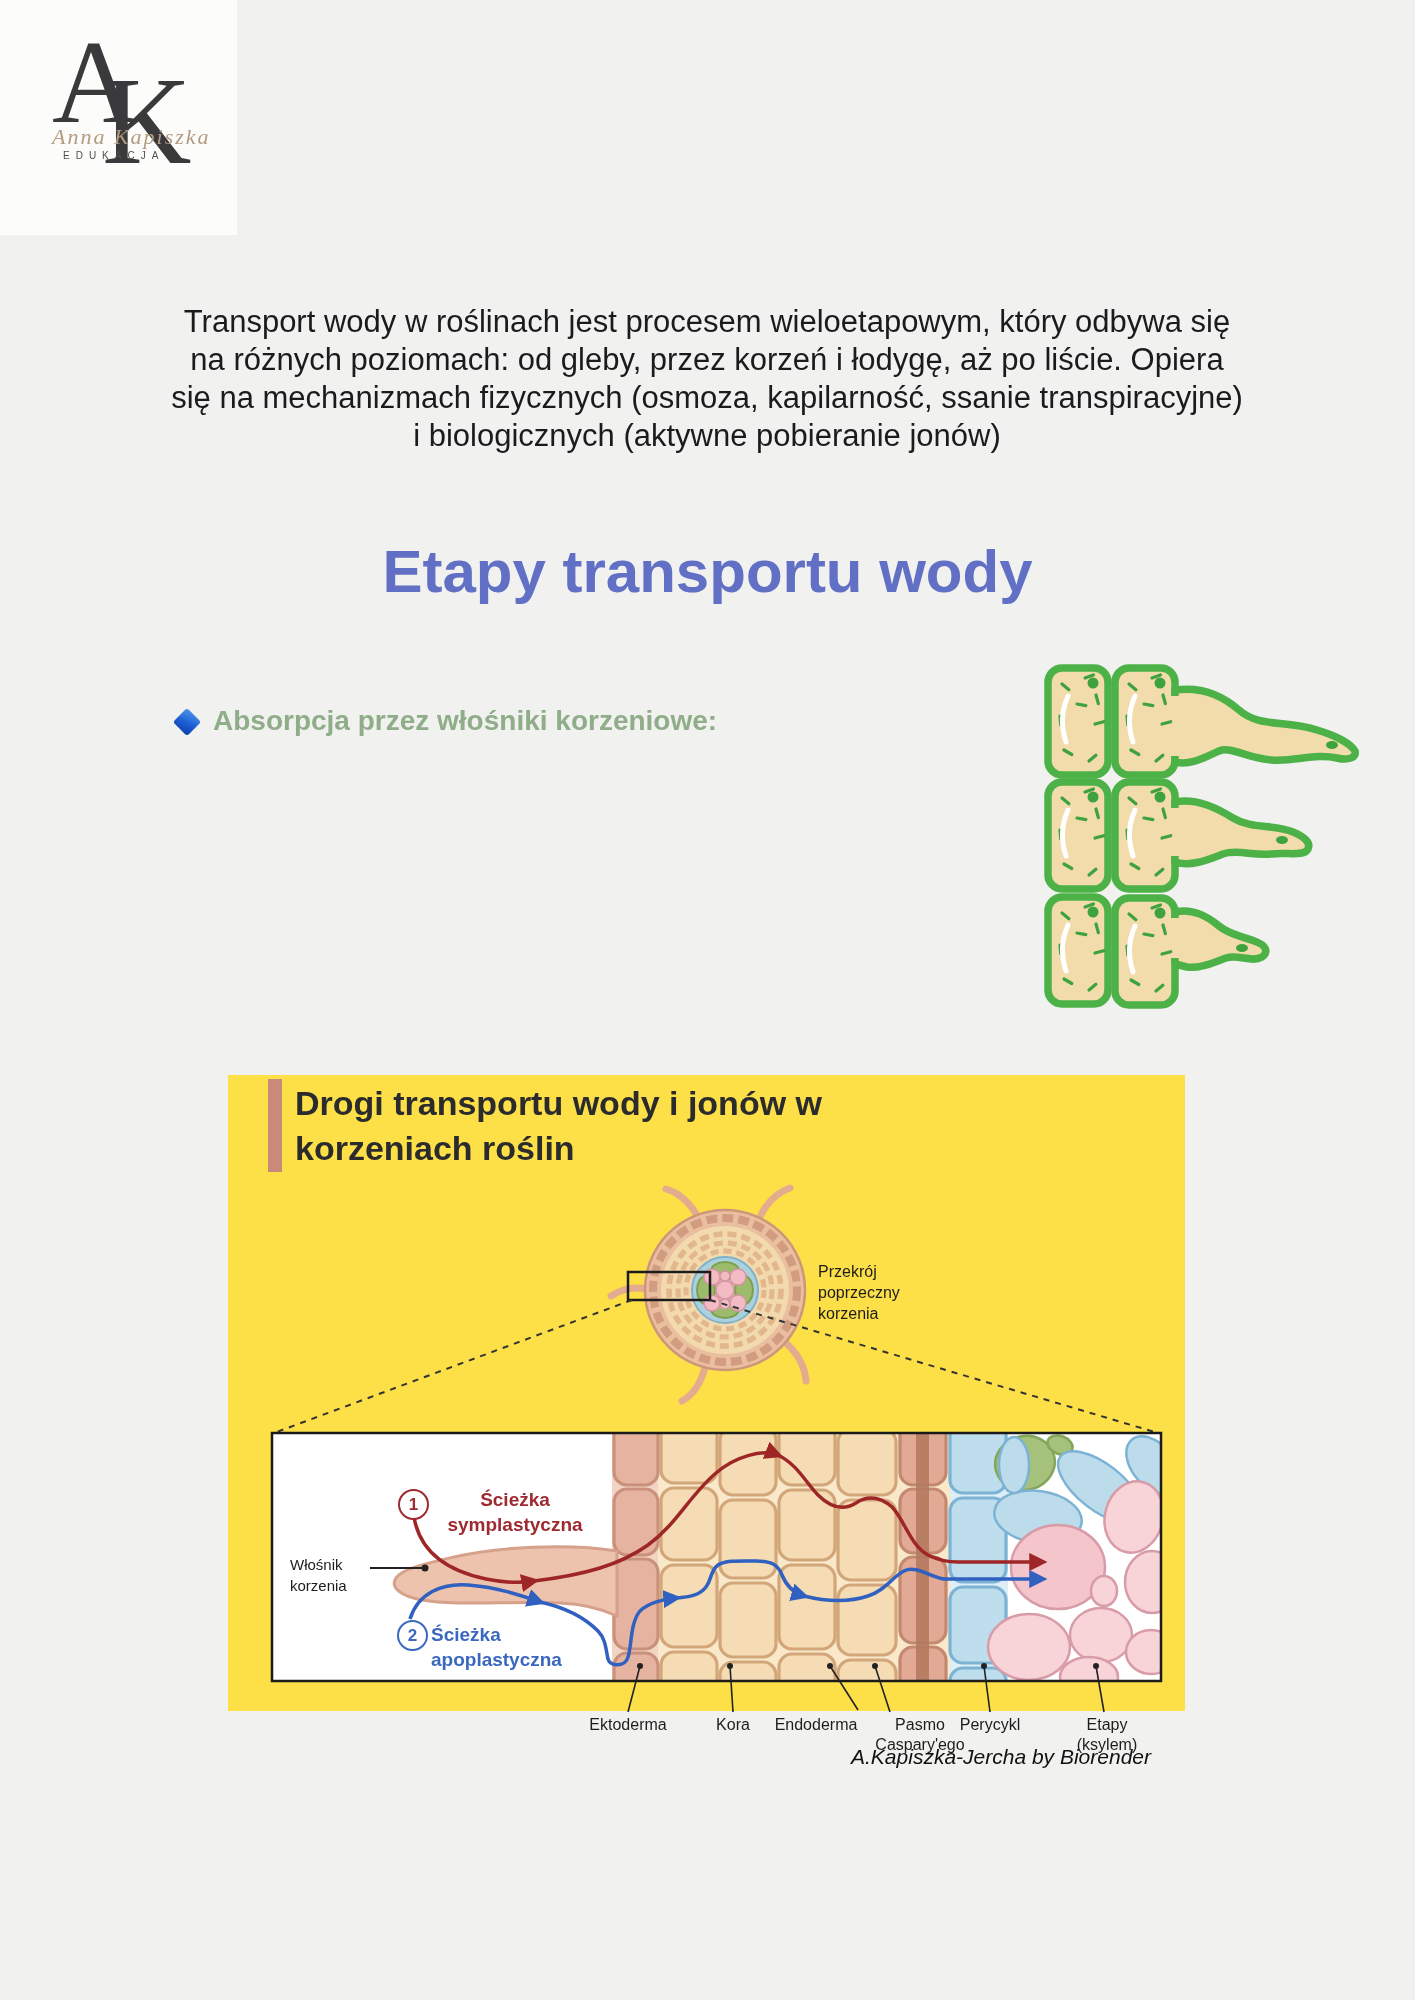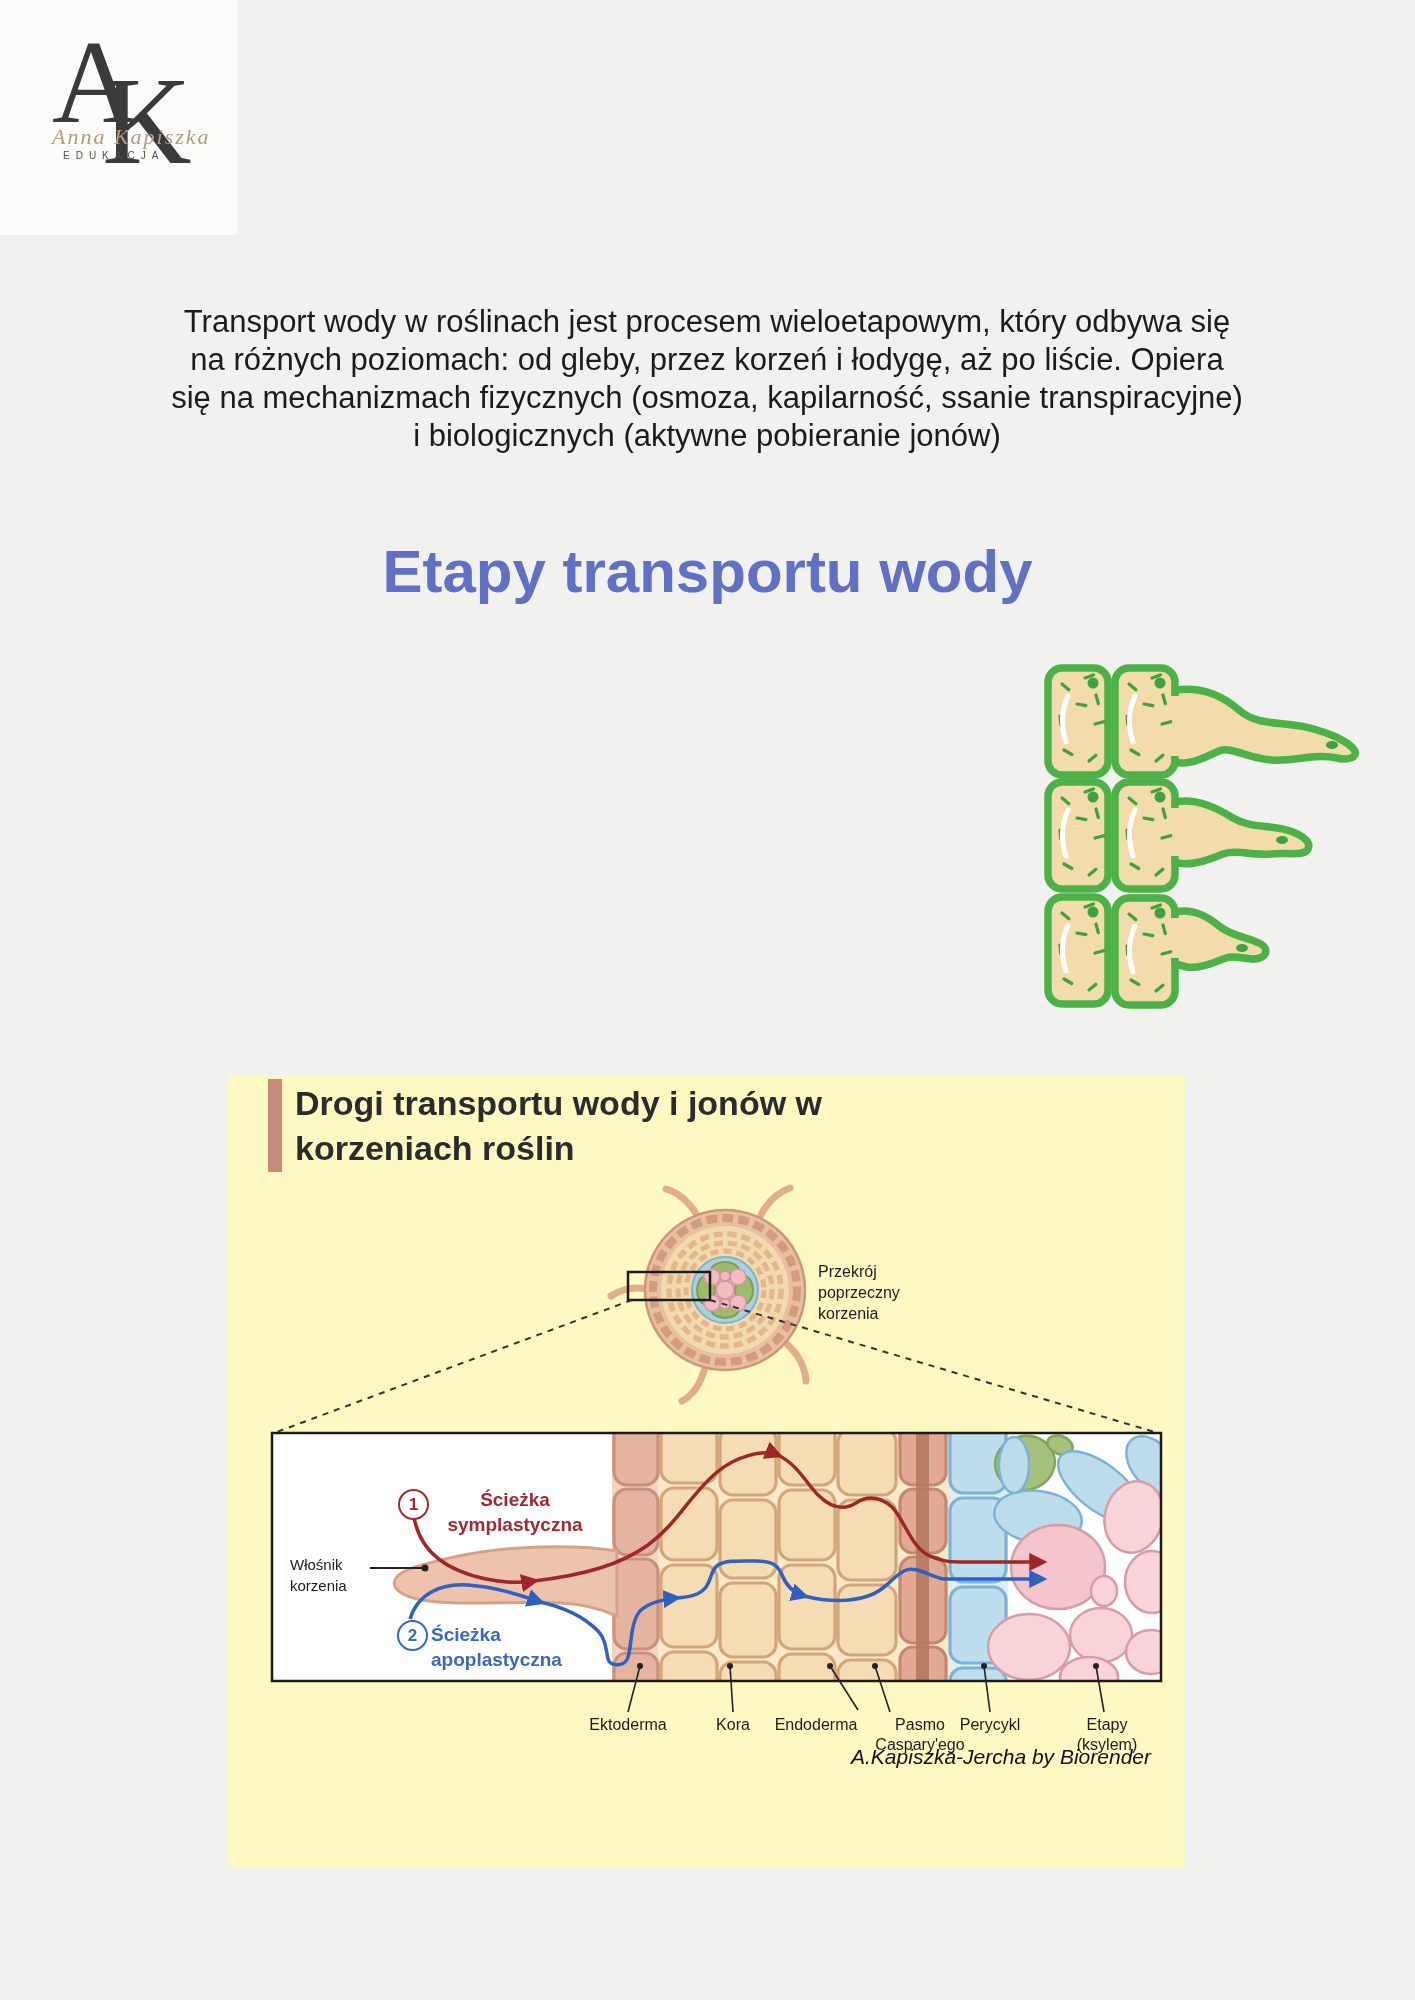--- a/index.html
+++ b/index.html
@@ -32,21 +32,21 @@
   .bullets{position:absolute;left:218px;top:746px;width:812px;margin:0;padding:0;list-style:none;}
   .bullets li{display:flex;margin:0 0 0 0;}
   .ring{width:13px;height:13px;border:2.5px solid #2b2b2e;border-radius:50%;
         margin:13px 24px 0 0;flex-shrink:0;}
   .bullets .btxt{font-size:32px;line-height:42px;width:772px;}
 
   
   .rh-illustration{position:absolute;left:1032px;top:650px;}
 
   
-  .figure-card{position:absolute;left:228px;top:1075px;width:957px;height:792px;background:#fef9c3;}
+  .figure-card{position:absolute;left:228px;top:1075px;width:957px;height:636px;background:#fde047;}
   .fig-bar{position:absolute;left:40px;top:4px;width:14px;height:93px;background:#c9897b;}
   .fig-title{position:absolute;left:67px;top:6px;width:660px;font-size:34px;line-height:45px;
              font-weight:700;color:#2b2b2d;}
   .fig-art{position:absolute;left:0;top:0;}
   .xs-label{position:absolute;left:590px;top:186px;width:112px;font-size:16px;line-height:21px;color:#1d1d1d;}
   .wl-label{position:absolute;left:62px;top:479px;width:95px;font-size:15px;line-height:21px;
             text-align:left;color:#1d1d1d;}
   .num-circle{position:absolute;width:27px;height:27px;border-radius:50%;display:flex;
               align-items:center;justify-content:center;font-size:17px;font-weight:700;background:#fff;}
   .nc1{left:170px;top:414px;border:2.5px solid #9e2a30;color:#9e2a30;}
@@ -70,20 +70,24 @@
     <span class="logo-k">K</span>
     <span class="logo-script">Anna Kapiszka</span>
     <span class="logo-sub">EDUKACJA</span>
   </div>
 
   <div class="intro">Transport wody w roślinach jest procesem wieloetapowym, który odbywa się na różnych poziomach: od gleby, przez korzeń i łodygę, aż po liście. Opiera się na mechanizmach fizycznych (osmoza, kapilarność, ssanie transpiracyjne) i biologicznych (aktywne pobieranie jonów)</div>
 
   <h1 class="main-heading" style="color:#6170c5">Etapy transportu wody</h1>
 
 
+  <div class="sub-row">
+    <span class="diamond"></span>
+    <h3 class="sub-heading" style="color:#90ad8a">Absorpcja przez włośniki korzeniowe:</h3>
+  </div>
 
   <ul class="bullets">
   </ul>
 
   <svg class="rh-illustration" id="rh-art" width="370" height="365" viewBox="0 0 370 365">
       <rect x="16" y="18" width="60" height="107" rx="14" fill="#f2dcab" stroke="#4cb248" stroke-width="7.5"></rect>
       <rect x="83" y="18" width="60" height="107" rx="14" fill="#f2dcab" stroke="#4cb248" stroke-width="7.5"></rect>
       <rect x="16" y="132" width="60" height="107" rx="14" fill="#f2dcab" stroke="#4cb248" stroke-width="7.5"></rect>
       <rect x="83" y="132" width="60" height="107" rx="14" fill="#f2dcab" stroke="#4cb248" stroke-width="7.5"></rect>
       <rect x="16" y="247" width="60" height="107" rx="14" fill="#f2dcab" stroke="#4cb248" stroke-width="7.5"></rect>

